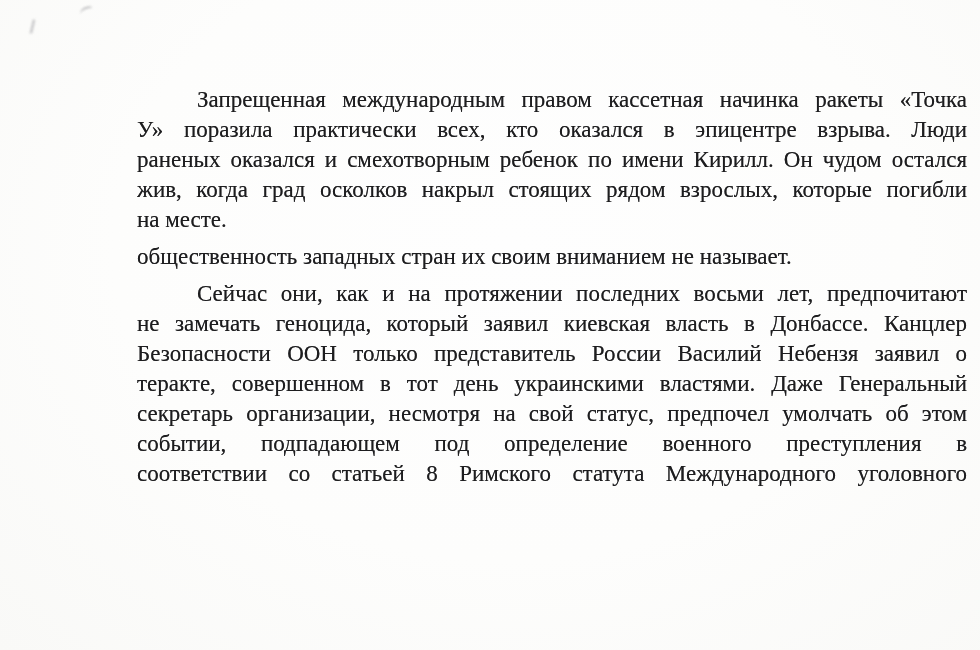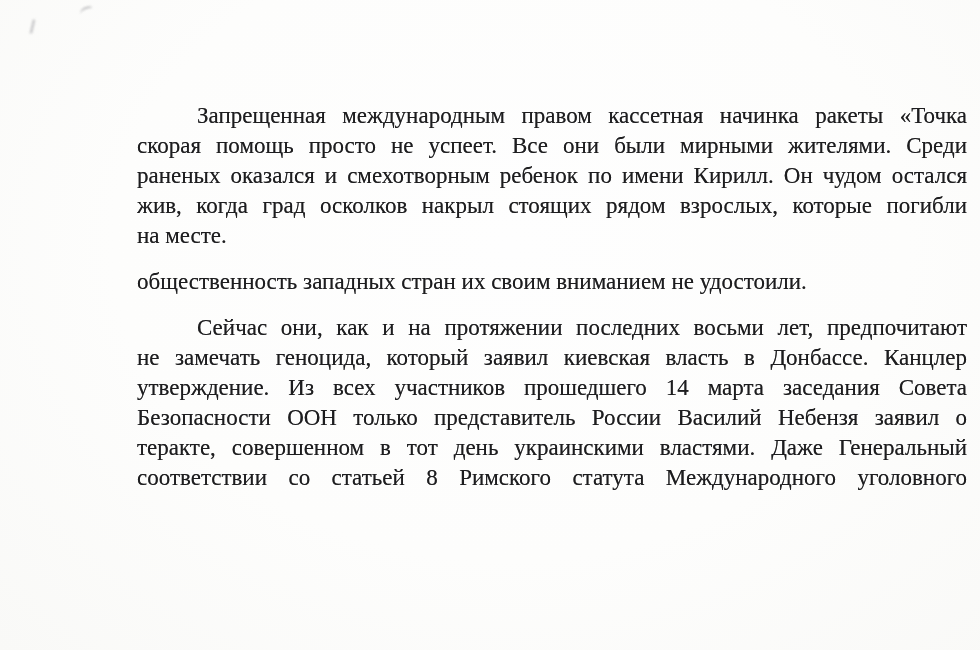--- a/index.html
+++ b/index.html
@@ -24,21 +24,21 @@
     left: 137px;
     top: 85px;
     width: 830px;
     font-family: "Liberation Serif", "DejaVu Serif", serif;
     font-size: 23px;
     line-height: 30px;
     color: #1d1d1f;
     text-shadow: 0 0 0.6px rgba(30, 30, 32, 0.65);
   }
   .paragraph {
-    margin: 16px 0 7px 0;
+    margin: 0 0 7px 0;
   }
   .line {
     text-align: justify;
     text-align-last: justify;
     text-justify: inter-word;
     height: 30px;
     overflow: hidden;
     white-space: nowrap;
   }
   .line.first {
@@ -75,30 +75,31 @@
 </style>
 </head>
 <body>
 
 <div class="page">
   <div class="smudge-1"></div>
   <div class="smudge-2"></div>
   <div class="text-block" style="color: rgb(29, 29, 31);">
       <div class="paragraph">
         <div class="line first">Запрещенная международным правом кассетная начинка ракеты «Точка</div>
-        <div class="line">скорая помощь просто не успеет. Все они были мирными жителями. Среди</div>
+        <div class="line">У» поразила практически всех, кто оказался в эпицентре взрыва. Люди</div>
         <div class="line">раненых оказался и смехотворным ребенок по имени Кирилл. Он чудом остался</div>
         <div class="line">жив, когда град осколков накрыл стоящих рядом взрослых, которые погибли</div>
         <div class="line para-end">на месте.</div>
       </div>
       <div class="paragraph">
-        <div class="line para-end">общественность западных стран их своим вниманием не удостоили.</div>
+        <div class="line para-end">общественность западных стран их своим вниманием не называет.</div>
       </div>
       <div class="paragraph">
         <div class="line first">Сейчас они, как и на протяжении последних восьми лет, предпочитают</div>
         <div class="line">не замечать геноцида, который заявил киевская власть в Донбассе. Канцлер</div>
-        <div class="line">утверждение. Из всех участников прошедшего 14 марта заседания Совета</div>
         <div class="line">Безопасности ООН только представитель России Василий Небензя заявил о</div>
         <div class="line">теракте, совершенном в тот день украинскими властями. Даже Генеральный</div>
+        <div class="line">секретарь организации, несмотря на свой статус, предпочел умолчать об этом</div>
+        <div class="line">событии, подпадающем под определение военного преступления в</div>
         <div class="line">соответствии со статьей 8 Римского статута Международного уголовного</div>
       </div>
     </div>
 </div>
 
 </body></html>

